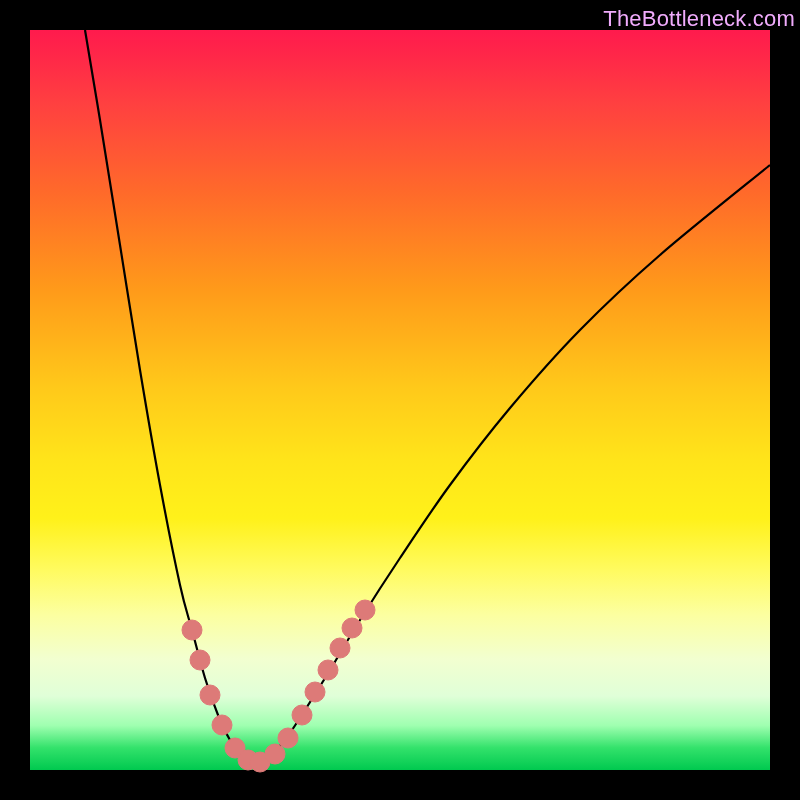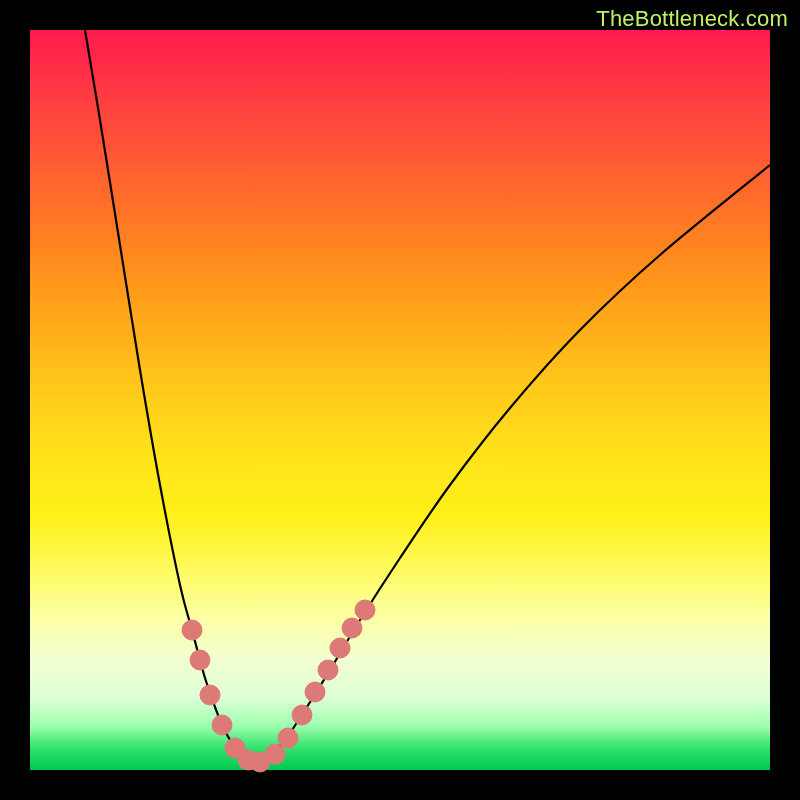--- a/index.html
+++ b/index.html
@@ -38,22 +38,22 @@
         #f2ffd0 85%,
         #e0ffd8 90%,
         #9fffb0 94%,
         #33e26b 97%,
         #00c94f 100%
       );
   }
   .watermark {
     position: absolute;
     top: 6px;
-    right: 12px;
-    color: #bef264;
+    right: 5px;
+    color: #f0abfc;
     font-size: 22px;
     letter-spacing: 0.2px;
     user-select: none;
   }
   svg.curve {
     position: absolute;
     left: 0; top: 0;
     width: 740px;
     height: 740px;
     overflow: visible;

